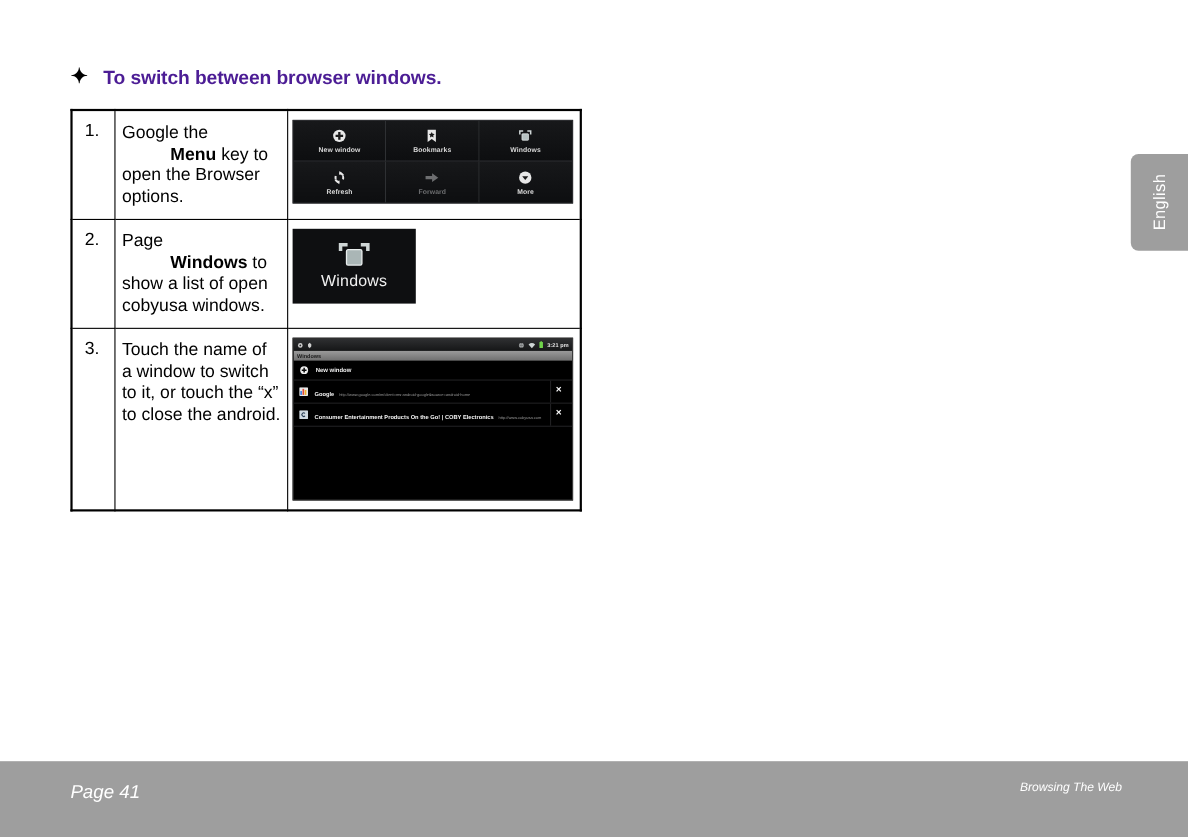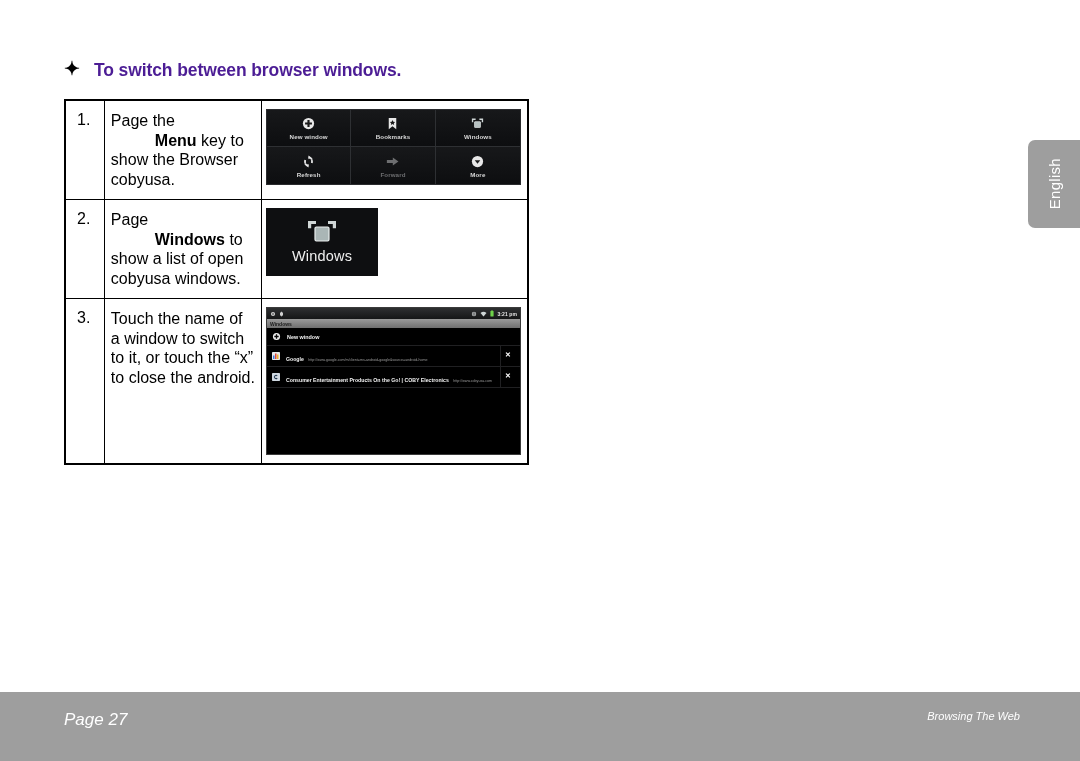--- a/index.html
+++ b/index.html
@@ -265,21 +265,21 @@
 <div class="heading">
   <span class="heading-bullet">✦</span>
   <span class="heading-text">To switch between browser windows.</span>
 </div>
 
 <table class="steps-table">
   <tbody>
 
     <tr>
       <td class="col-num">1.</td>
-      <td class="col-text"><span>Page the </span><b>Menu</b><span> key to show the Browser cobyusa.</span></td>
+      <td class="col-text"><span>Google the </span><b>Menu</b><span> key to open the Browser options.</span></td>
       <td class="col-img">
         <div class="menu-grid">
 
           <div class="menu-cell">
             <svg class="menu-ico" viewBox="0 0 24 24">
               <circle cx="12" cy="12" r="9" fill="#e8e8e8"></circle>
               <path d="M10.3 6.5h3.4v3.8h3.8v3.4h-3.8v3.8h-3.4v-3.8H6.5v-3.4h3.8z" fill="#1a1a1a"></path>
             </svg>
             <span class="menu-label">New window</span>
           </div>
@@ -426,15 +426,15 @@
       </td>
     </tr>
   </tbody>
 </table>
 
 <div class="lang-tab">
   <span class="lang-tab-text">English</span>
 </div>
 
 <div class="footer">
-  <span class="footer-page">Page 27</span>
+  <span class="footer-page">Page 41</span>
   <span class="footer-section">Browsing The Web</span>
 </div>
 
 </body></html>

